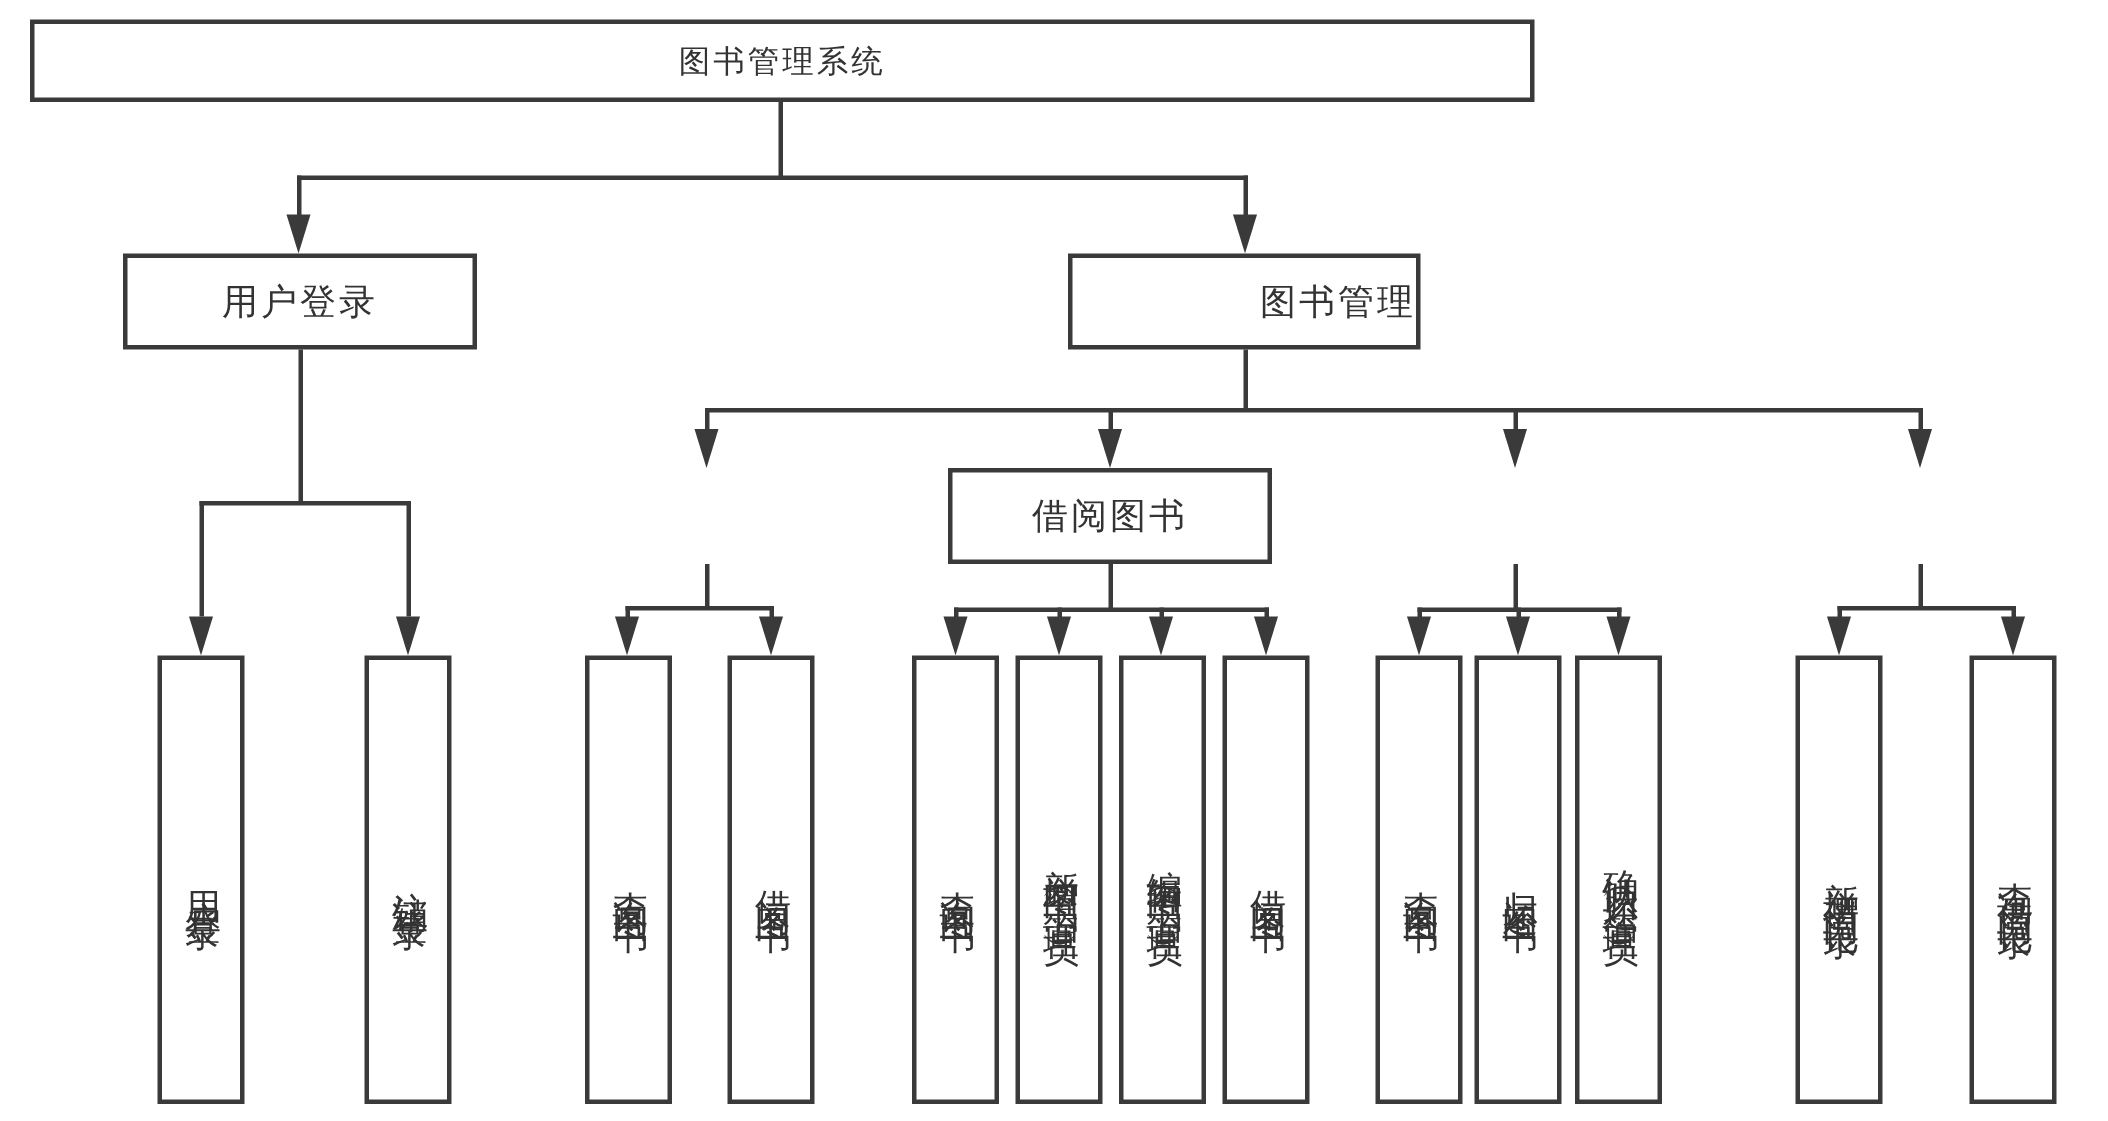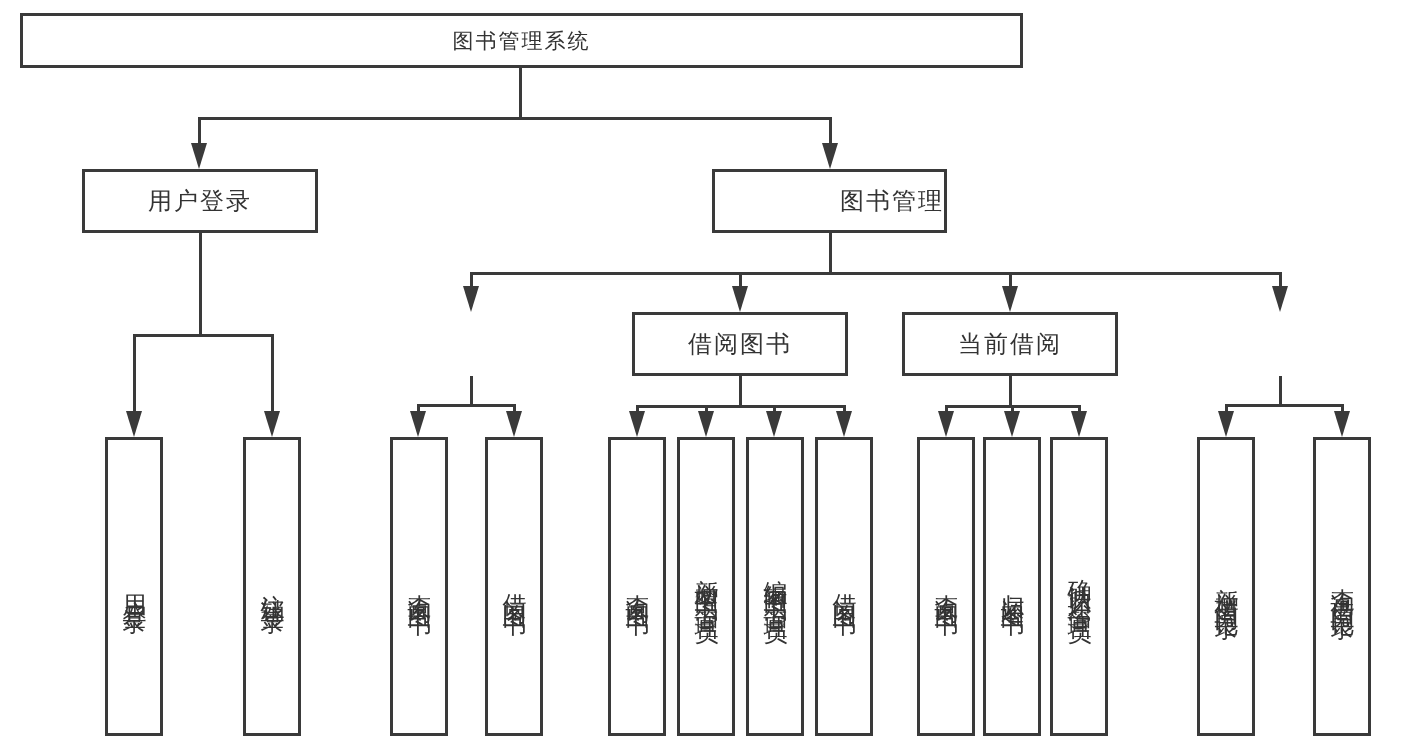--- a/index.html
+++ b/index.html
@@ -71,23 +71,20 @@
   <div class="line vl" style="left:739px;top:272px;height:16px;"></div>
   <div class="arrow" style="left:732px;top:286px;"></div>
   <div class="line vl" style="left:1009px;top:272px;height:16px;"></div>
   <div class="arrow" style="left:1002px;top:286px;"></div>
   <div class="line vl" style="left:1279px;top:272px;height:16px;"></div>
   <div class="arrow" style="left:1272px;top:286px;"></div>
 
   <div class="node" style="left:632px;top:312px;width:216px;height:64px;">
     <span>借阅图书</span>
   </div>
-  <div class="node" style="left:902px;top:312px;width:216px;height:64px;">
-    <span>当前借阅</span>
-  </div>
 
   <div class="line vl" style="left:470px;top:376px;height:30px;"></div>
   <div class="line hl" style="left:417px;top:404px;width:99px;"></div>
   <div class="line vl" style="left:417px;top:404px;height:9px;"></div>
   <div class="arrow" style="left:410px;top:411px;"></div>
   <div class="line vl" style="left:513px;top:404px;height:9px;"></div>
   <div class="arrow" style="left:506px;top:411px;"></div>
 
   <div class="line vl" style="left:739px;top:376px;height:31px;"></div>
   <div class="line hl" style="left:636px;top:405px;width:210px;"></div>

